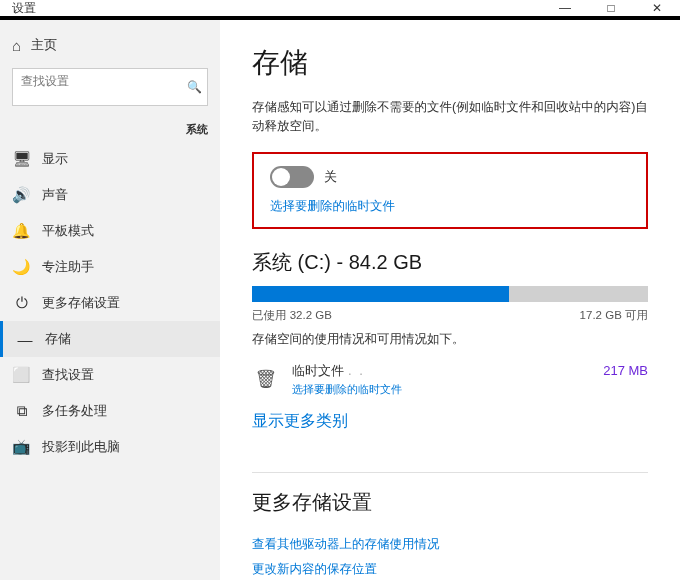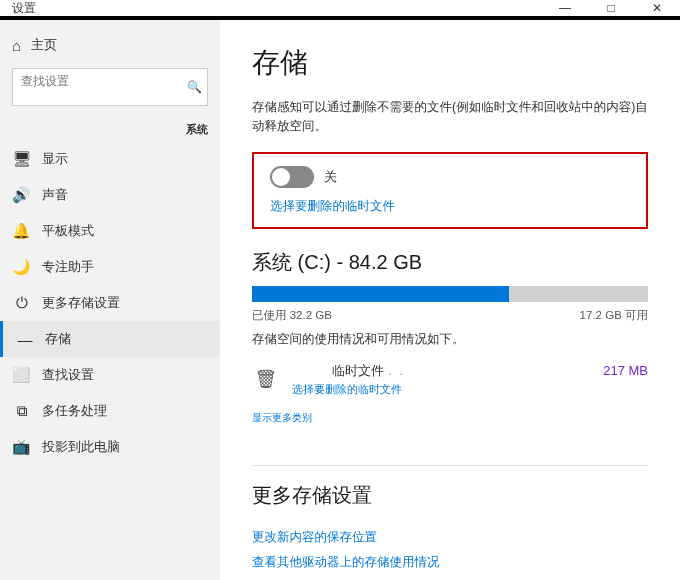--- a/index.html
+++ b/index.html
@@ -261,40 +261,39 @@
       color: #555;
     }
     .files-info {
       flex: 1;
     }
     .files-name {
       font-size: 13px;
       color: #333;
       display: flex;
       align-items: center;
-      margin-left: 40px;
     }
     .files-size {
       font-size: 13px;
       color: #6d28d9;
     }
     .files-dots {
       color: #aaa;
       margin-left: 4px;
       letter-spacing: 2px;
     }
     .files-sub {
       font-size: 11px;
       color: #0078d7;
       cursor: pointer;
       margin-top: 2px;
     }
 
     .show-more-link {
-      font-size: 10px;
+      font-size: 16px;
       color: #0078d7;
       cursor: pointer;
       display: inline-block;
       margin-top: 10px;
       margin-bottom: 24px;
     }
 
     .section-title-2 {
       font-size: 20px;
       font-weight: 400;
@@ -428,17 +427,17 @@
           <div class="files-sub">选择要删除的临时文件</div>
         </div>
       </div>
 
       <a class="show-more-link">显示更多类别</a>
 
       <div class="divider"></div>
 
       <h2 class="section-title-2">更多存储设置</h2>
 
+      <a class="more-link">查看其他驱动器上的存储使用情况</a>
       <a class="more-link">更改新内容的保存位置</a>
-      <a class="more-link">查看其他驱动器上的存储使用情况</a>
     </div>
   </div>
 </div>
 
 </body></html>

